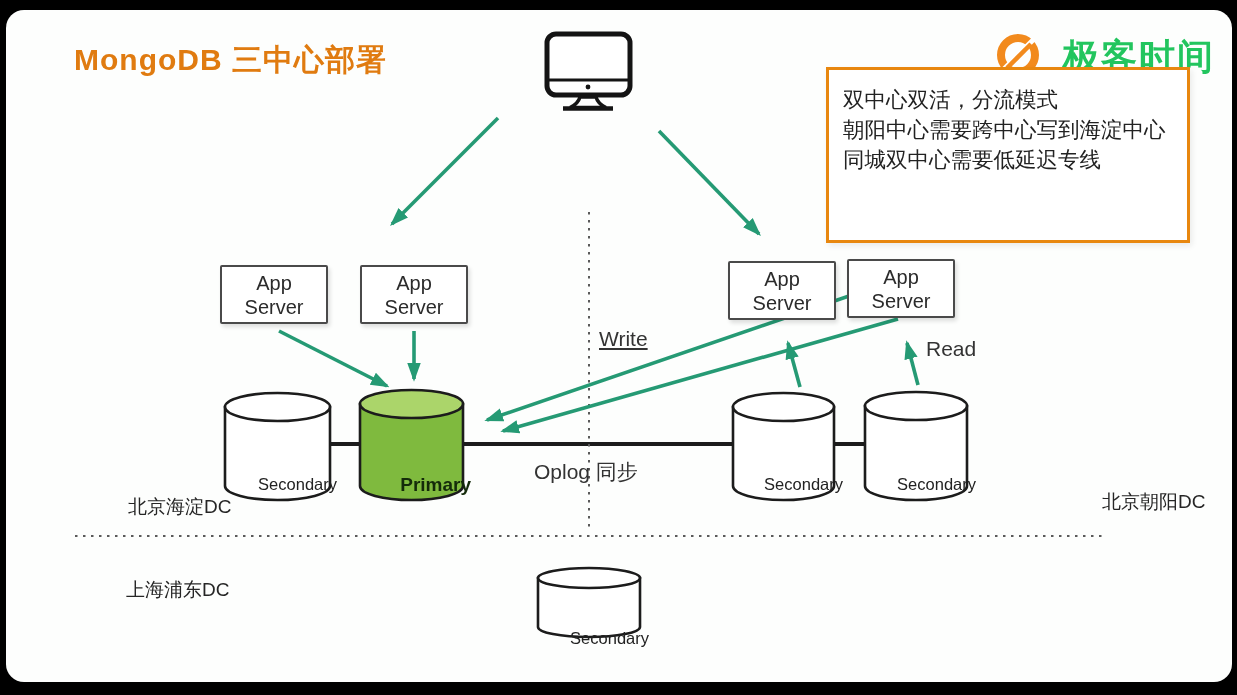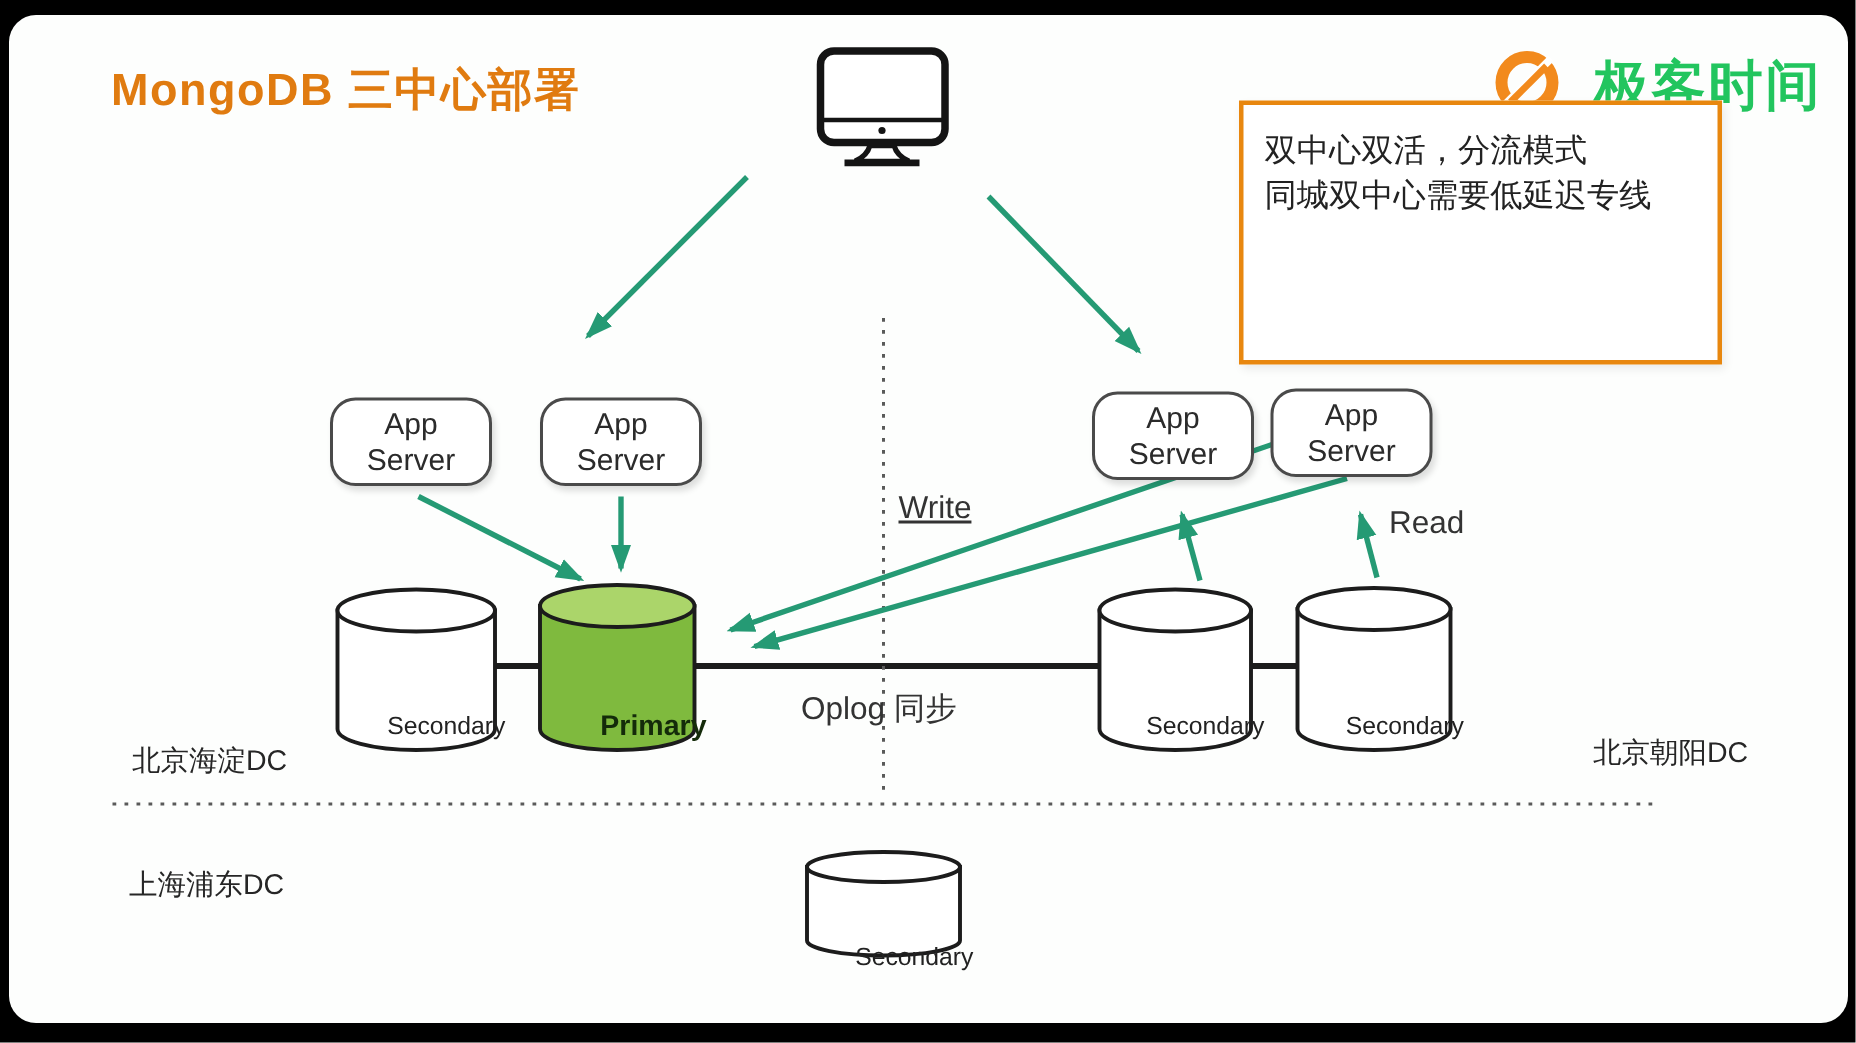--- a/index.html
+++ b/index.html
@@ -23,37 +23,37 @@
   }
   .layer{position:absolute;left:0;top:0;width:1237px;height:695px;}
   .abs{position:absolute;}
   .page-title{
     left:74px;top:40px;font-size:30px;font-weight:600;color:var(--orange);
     letter-spacing:1px;
   }
   .brand{left:995px;top:32px;display:flex;align-items:center;}
   .brand-name{font-size:36px;font-weight:700;color:#22c55e;letter-spacing:2px;margin-left:22px;}
   .note-box{
-    left:826px;top:67px;width:322px;height:176px;background:#fff;
+    left:826px;top:67px;width:364px;height:176px;background:#fff;
     border:3px solid var(--note-border);
     padding:15px 14px 0 14px;font-size:21.5px;line-height:30px;color:#222;
     box-shadow:2px 3px 6px rgba(0,0,0,0.08);
   }
   .app-box{
     width:108px;height:59px;background:#fff;border:2.2px solid #4a4a4a;
-    border-radius:17px;display:flex;align-items:center;justify-content:center;
+    border-radius:2px;display:flex;align-items:center;justify-content:center;
     box-shadow:2px 3px 4px rgba(0,0,0,0.13);
   }
   .app-box span{display:block;width:66px;text-align:center;font-size:20px;line-height:1.2;color:#2b2b2b;}
   .db-label{
     width:120px;text-align:right;font-size:16.5px;color:#222;margin-top:34px;
   }
   .db-label.primary{font-weight:700;font-size:19px;color:#142b0a;}
   .flow-label{font-size:21px;color:#333;}
-  .dc-label{font-size:19px;color:#262626;}
+  .dc-label{font-size:19px;color:#262626;margin-left:40px;}
 </style>
 </head>
 <body>
 
 <div class="slide"></div>
 
 <svg class="layer" viewBox="0 0 1237 695">
   <defs>
     <marker id="ah" viewBox="0 0 10 8" refX="8.5" refY="4" markerWidth="5.2" markerHeight="4.2" orient="auto-start-reverse">
       <polygon points="0,0.4 10,4 0,7.6" fill="#259A74"></polygon>
@@ -121,20 +121,21 @@
     <circle cx="23" cy="23" r="17" fill="none" stroke="#F28A1D" stroke-width="8"></circle>
     <line x1="7" y1="39" x2="39" y2="7" stroke="#fff" stroke-width="5"></line>
     <line x1="12" y1="36" x2="36" y2="12" stroke="#F28A1D" stroke-width="4.5"></line>
     <path d="M18 41 L28 41 L23 49 Z" fill="#F28A1D"></path>
   </svg>
   <span class="brand-name">极客时间</span>
 </div>
 
 <div class="abs note-box">
   <div>双中心双活，分流模式</div>
+  <div>朝阳中心需要跨中心写到海淀中心</div>
   <div>同城双中心需要低延迟专线</div>
 </div>
 
 <div class="abs app-box" style="left:220px;top:265px;">
   <span>App Server</span>
 </div>
 <div class="abs app-box" style="left:360px;top:265px;">
   <span>App Server</span>
 </div>
 <div class="abs app-box" style="left:728px;top:261px;">

